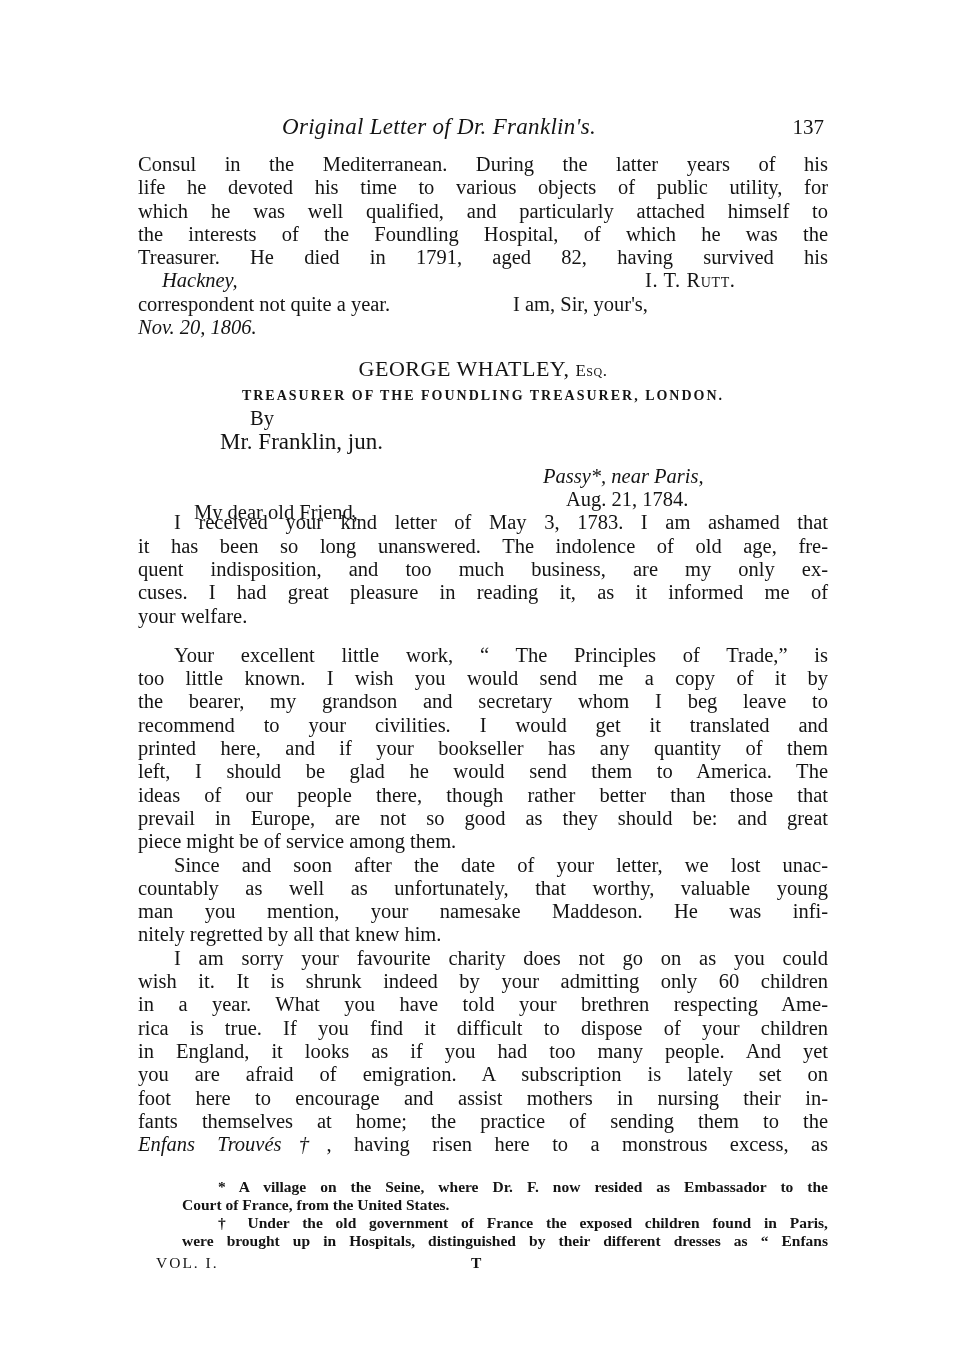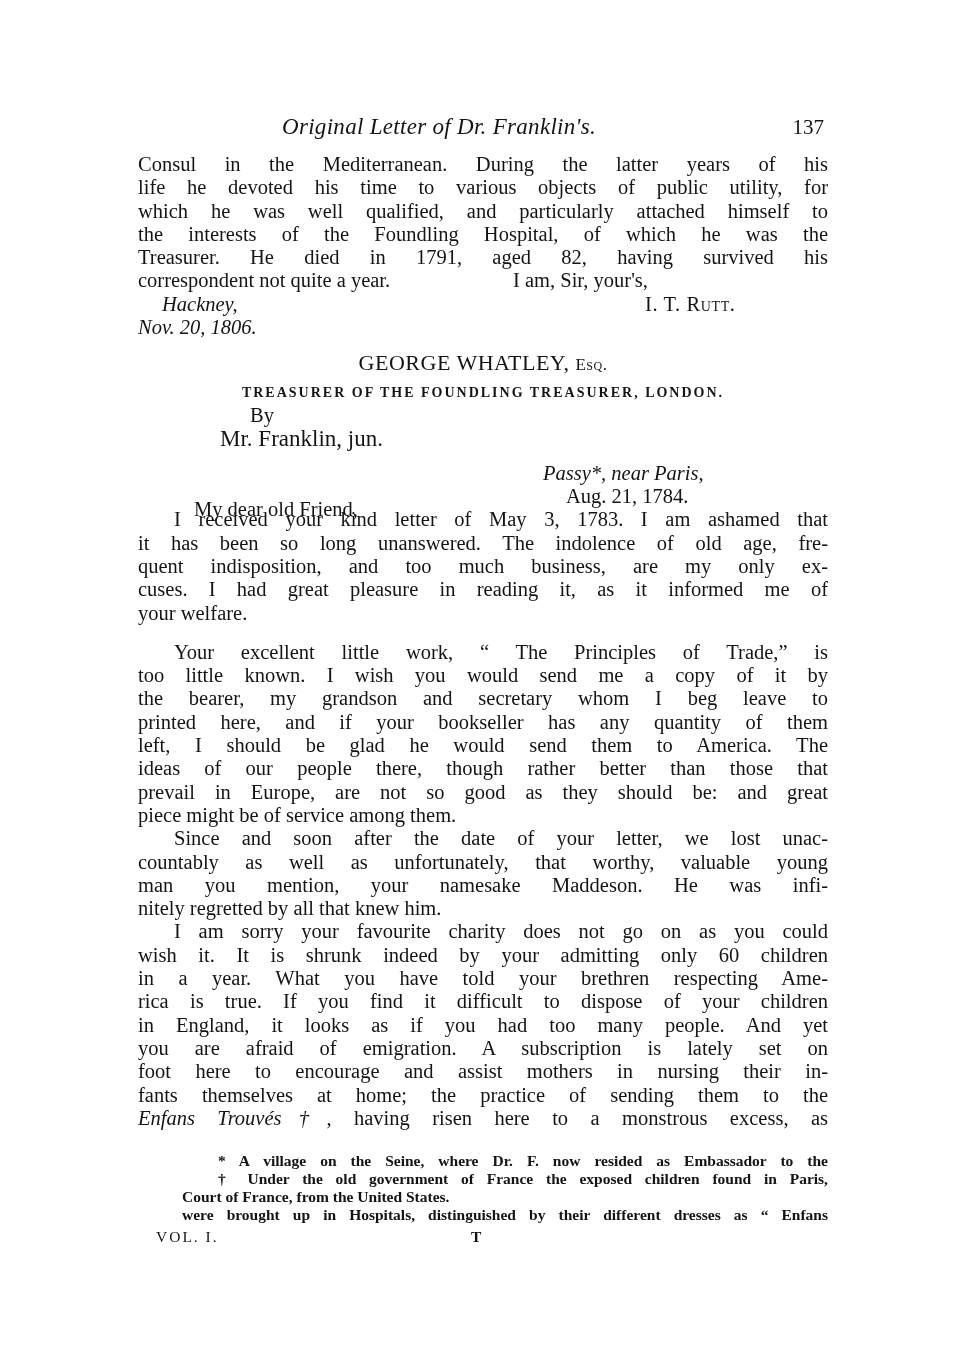--- a/index.html
+++ b/index.html
@@ -67,22 +67,22 @@
     }
     .signoff-row .right {
       position: absolute;
       left: 375px;
     }
     .italic { font-style: italic; }
     .smallcaps { font-variant: small-caps; letter-spacing: 0.6px; }
     .heading {
       text-align: center;
       font-size: 22px;
-      line-height: 32px;
-      margin-top: 8px;
+      line-height: 27px;
+      margin-top: 16px;
       letter-spacing: 0.5px;
     }
     .heading .esq {
       font-size: 17px;
       font-variant: small-caps;
     }
     .subheading {
       text-align: center;
       font-size: 14px;
       font-weight: bold;
@@ -163,26 +163,26 @@
 
   <div class="body-text">
     <span class="line">Consul in the Mediterranean.  During the latter years of his</span>
     <span class="line">life he devoted his time to various objects of public utility, for</span>
     <span class="line">which he was well qualified, and particularly attached himself to</span>
     <span class="line">the interests of the Foundling Hospital, of which he was the</span>
     <span class="line">Treasurer.  He died in 1791, aged 82, having survived his</span>
   </div>
 
   <div class="signoff-row">
+    <span class="left italic" style="left:24px;">Hackney,</span>
+    <span class="right smallcaps" style="left:507px;">I. T. Rutt.</span>
+  </div>
+  <div class="signoff-row">
     <span class="left">correspondent not quite a year.</span>
     <span class="right">I am, Sir, your's,</span>
-  </div>
-  <div class="signoff-row">
-    <span class="left italic" style="left:24px;">Hackney,</span>
-    <span class="right smallcaps" style="left:507px;">I. T. Rutt.</span>
   </div>
   <div class="signoff-row">
     <span class="left italic">Nov. 20, 1806.</span>
   </div>
 
   <div class="heading">
     <span>GEORGE WHATLEY,</span>
     <span class="esq">Esq.</span>
   </div>
   <div class="subheading">TREASURER OF THE FOUNDLING TREASURER, LONDON.</div>
@@ -200,20 +200,21 @@
     <span class="line">it has been so long unanswered.  The indolence of old age, fre-</span>
     <span class="line">quent indisposition, and too much business, are my only ex-</span>
     <span class="line">cuses.  I had great pleasure in reading it, as it informed me of</span>
     <span class="line last">your welfare.</span>
   </div>
 
   <div class="body-text" style="margin-top:16px;">
     <span class="line para-indent">Your excellent little work, “ The Principles of Trade,” is</span>
     <span class="line">too little known.  I wish you would send me a copy of it by</span>
     <span class="line">the bearer, my grandson and secretary whom I beg leave to</span>
+    <span class="line">recommend to your civilities.  I would get it translated and</span>
     <span class="line">printed here, and if your bookseller has any quantity of them</span>
     <span class="line">left, I should be glad he would send them to America.  The</span>
     <span class="line">ideas of our people there, though rather better than those that</span>
     <span class="line">prevail in Europe, are not so good as they should be: and great</span>
     <span class="line last">piece might be of service among them.</span>
   </div>
 
   <div class="body-text" style="margin-top:0;">
     <span class="line para-indent">Since and soon after the date of your letter, we lost unac-</span>
     <span class="line">countably as well as unfortunately, that worthy, valuable young</span>
@@ -230,22 +231,22 @@
     <span class="line">you are afraid of emigration.  A subscription is lately set on</span>
     <span class="line">foot here to encourage and assist mothers in nursing their in-</span>
     <span class="line">fants themselves at home; the practice of sending them to the</span>
     <span class="line" style="text-align-last:justify;">
       <span class="italic">Enfans Trouvés†</span><span>, having risen here to a monstrous excess, as</span>
     </span>
   </div>
 
   <div class="footnotes">
     <span class="line fn-indent" style="height:18px;">* A village on the Seine, where Dr. F. now resided as Embassador to the</span>
+    <span class="line last" style="height:18px;">Court of France, from the United States.</span>
     <span class="line fn-indent" style="height:18px;">† Under the old government of France the exposed children found in Paris,</span>
-    <span class="line last" style="height:18px;">Court of France, from the United States.</span>
     <span class="line" style="height:18px;">were brought up in Hospitals, distinguished by their different dresses as “ Enfans</span>
   </div>
 
   <div class="footer-row">
     <span class="vol">VOL. I.</span>
     <span class="sig">T</span>
   </div>
 
 </div>
 

